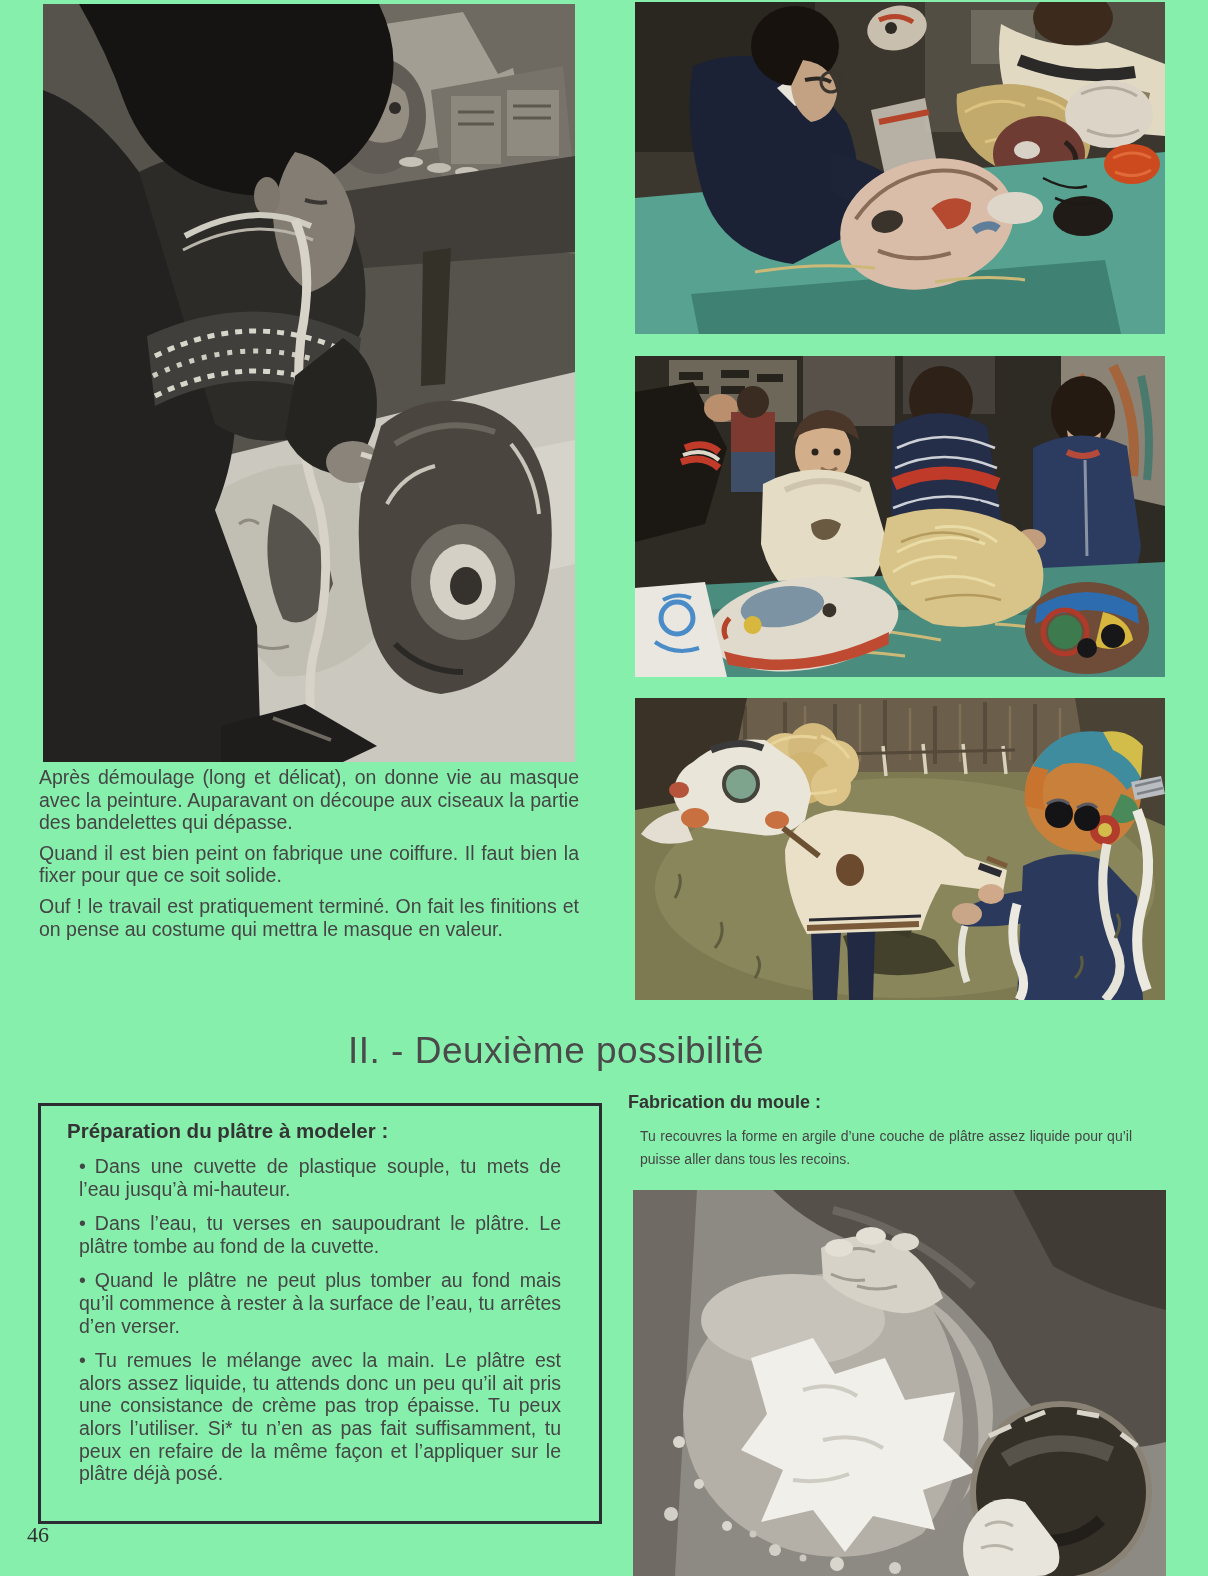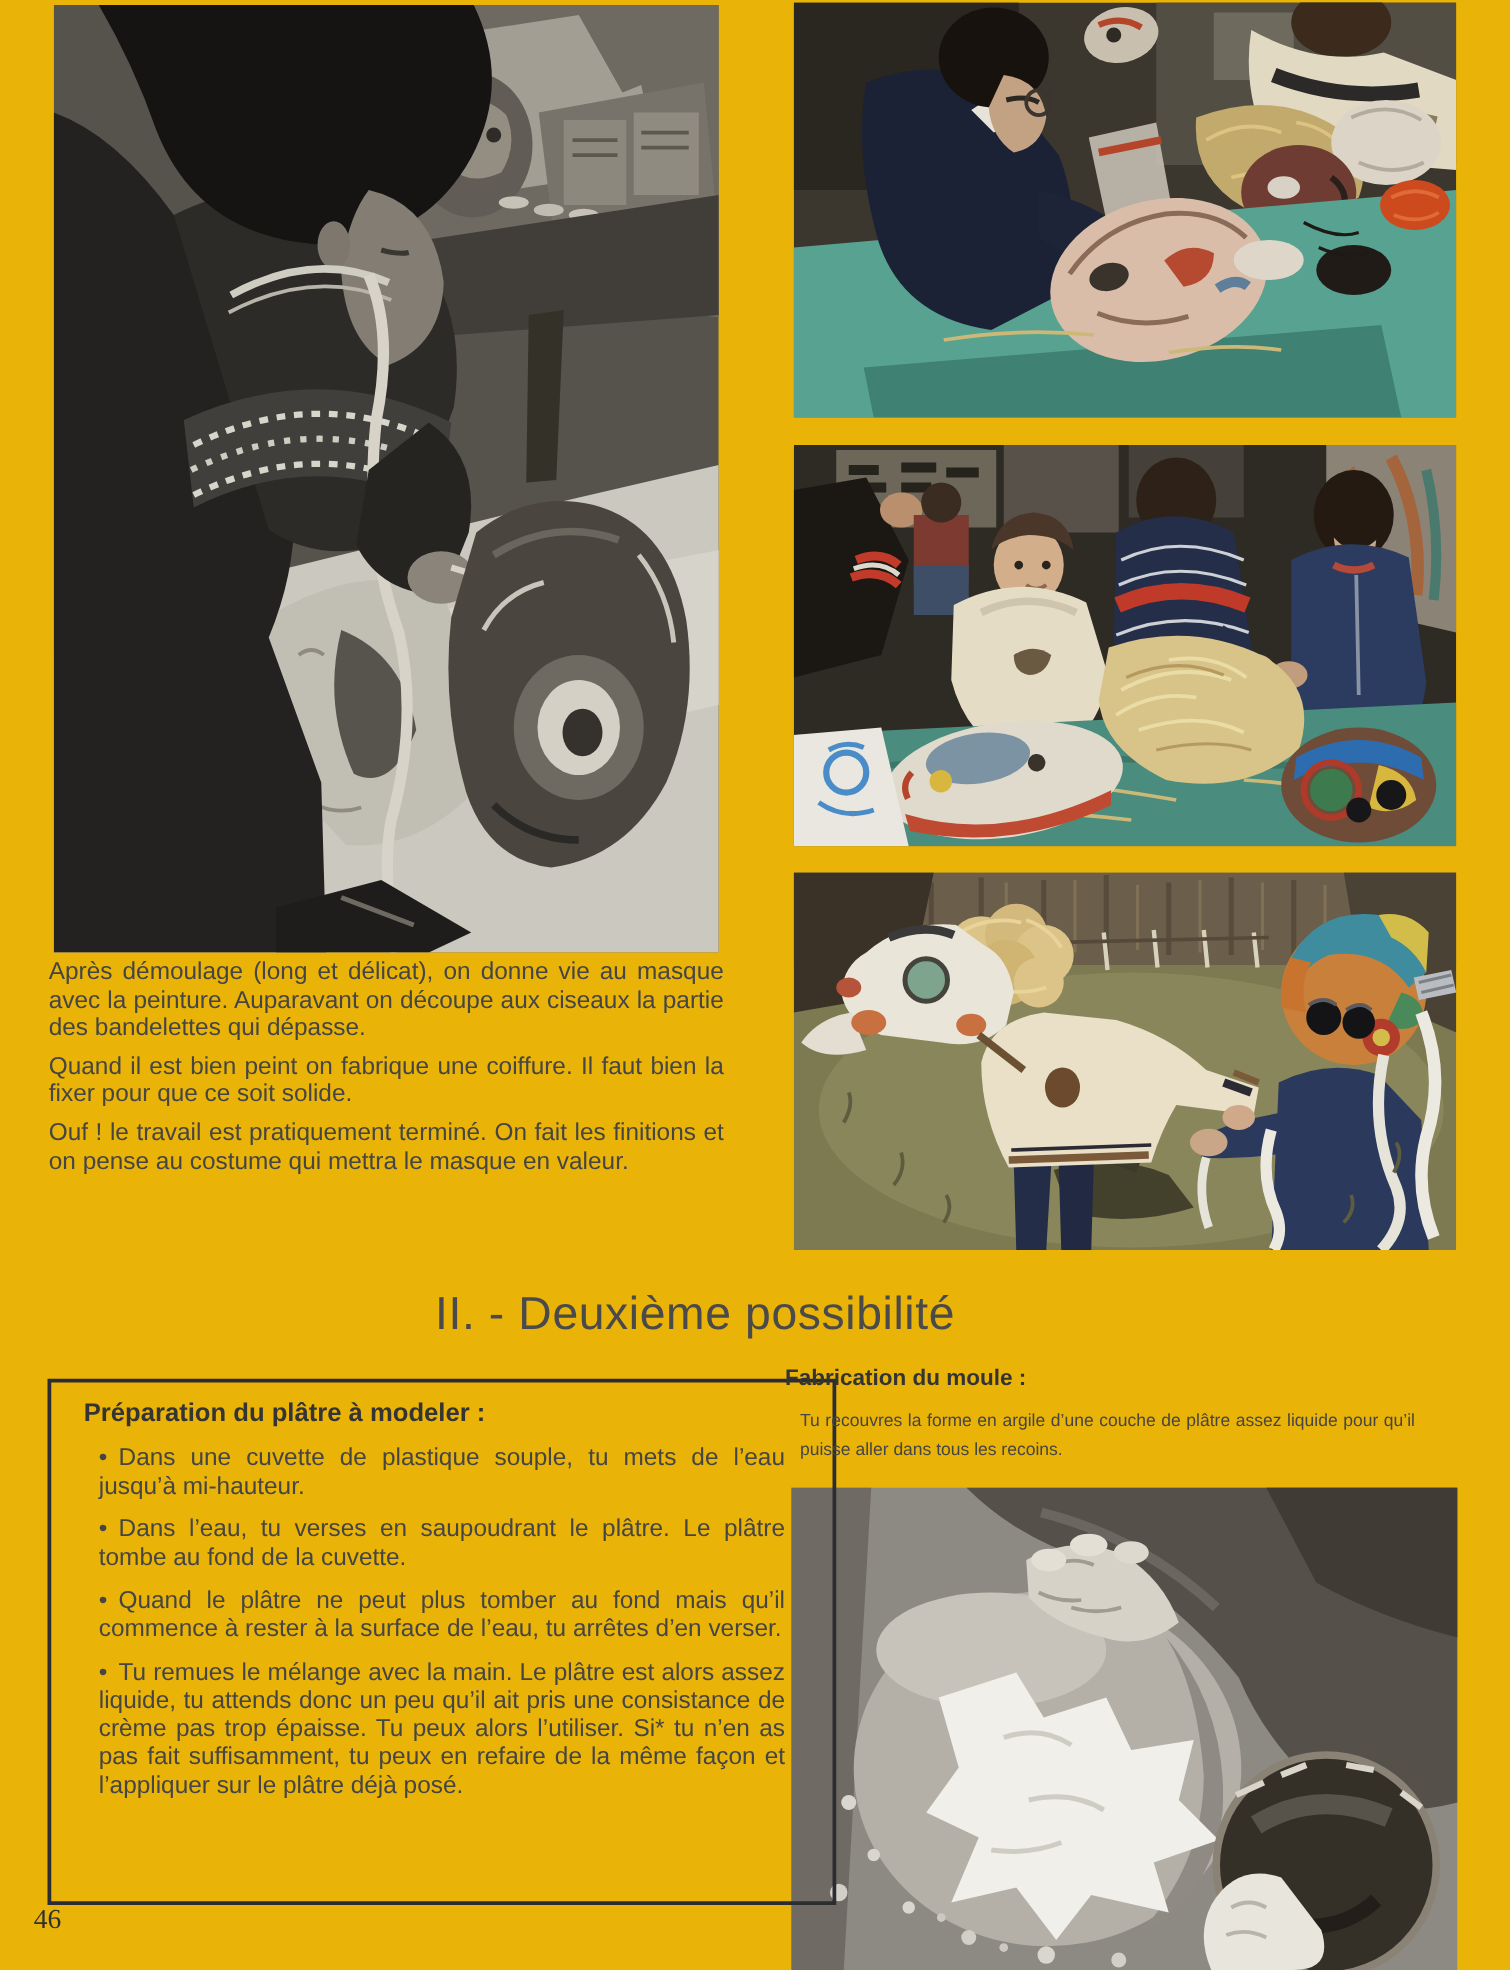--- a/index.html
+++ b/index.html
@@ -1,39 +1,39 @@
 <!DOCTYPE html>
 <html><head>
 <meta charset="utf-8">
 <style>
   html,body { margin:0; padding:0; }
   .page {
     position:relative; width:1208px; height:1576px; overflow:hidden;
-    background:#eab308; color:#3e3e3e;
+    background:#86efac; color:#3e3e3e;
     font-family:"Liberation Sans","DejaVu Sans",sans-serif;
   }
   figure.photo { position:absolute; margin:0; padding:0; }
   figure.photo svg { display:block; width:100%; height:100%; }
   .photo-1 { left:43px;  top:4px;    width:532px; height:758px; }
   .photo-2 { left:635px; top:2px;    width:530px; height:332px; }
   .photo-3 { left:635px; top:356px;  width:530px; height:321px; }
   .photo-4 { left:635px; top:698px;  width:530px; height:302px; }
   .photo-5 { left:633px; top:1190px; width:533px; height:386px; }
 
   .intro { position:absolute; left:39px; top:766px; width:540px; }
   .intro p { margin:0 0 8px 0; font-size:19.5px; line-height:22.6px; text-align:justify; color:#454545; }
   .intro p:last-child { margin-bottom:17px; }
 
   .section-heading {
     position:absolute; left:0; top:1030px; width:1112px; margin:0;
     text-align:center; font-size:37px; font-weight:400; letter-spacing:0.5px; color:#4a4a4a;
   }
 
   .plaster-box {
-    position:absolute; left:38px; top:1103px; width:631px; height:421px;
+    position:absolute; left:38px; top:1103px; width:564px; height:421px;
     box-sizing:border-box; border:3px solid #2c2c33; padding:13px 26px 10px 26px;
   }
   .plaster-box h2 { margin:0 0 4px 0; font-size:20.5px; font-weight:700; color:#343434; }
   .plaster-box p.bullet { margin:12px; font-size:19.5px; line-height:22.6px; text-align:justify; color:#454545; }
   .plaster-box .glyph { padding-right:9px; }
 
   .mould-column { position:absolute; left:628px; top:1092px; width:516px; }
   .mould-column h2 { margin:0 0 3px 0; font-size:18px; font-weight:700; color:#343434; }
   .mould-column p { margin:12px; font-size:14px; line-height:22.6px; text-align:justify; color:#454545; }
 

